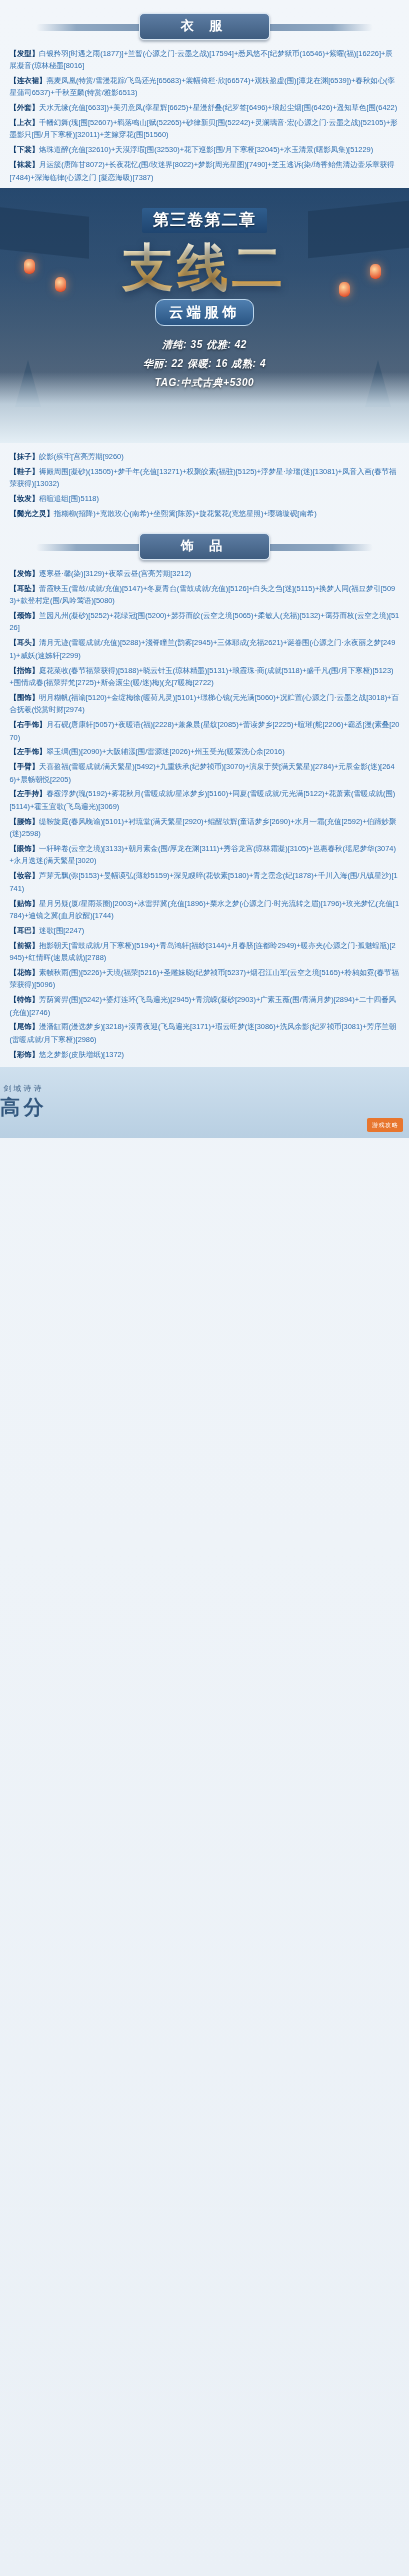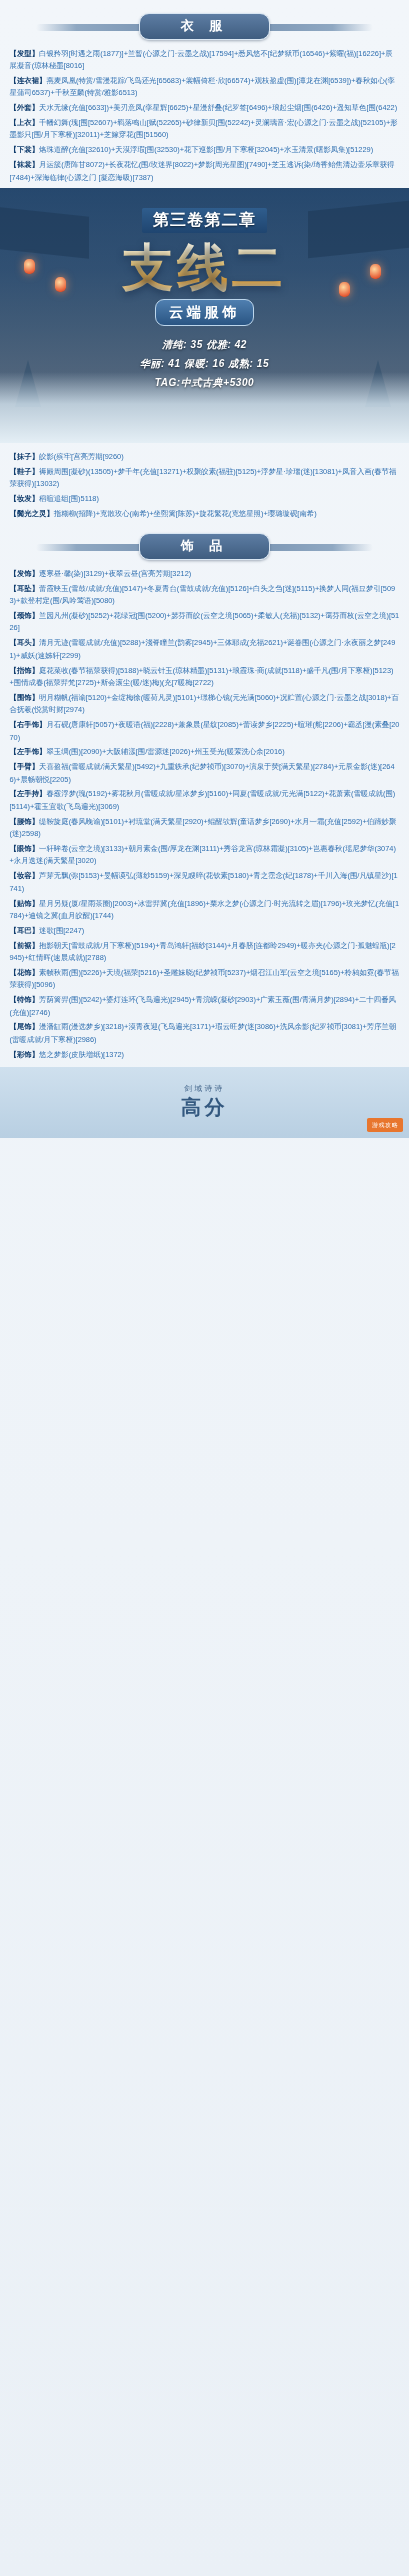--- a/index.html
+++ b/index.html
@@ -42,21 +42,21 @@
     z-index: 2;
     min-width: 89px;
     text-align: center;
     padding: 3.6px 20px;
     color: #ffffff;
     font-size: 13px;
     letter-spacing: 6px;
     font-weight: bold;
     background: linear-gradient(#5d7da3, #3f5d80);
     border: 1.2px solid #d9e6f2;
-    border-radius: 10px;
+    border-radius: 5px;
     box-shadow: 0 1.2px 2.4px rgba(40,60,85,.35);
   }
 
   
   .list {
     padding: 0 9.5px;
   }
   .entry {
     font-size: 7.4px;
     line-height: 1.68;
@@ -162,21 +162,21 @@
   }
 
   
   .footer {
     position: relative;
     height: 71px;
     margin-top: 6px;
     background: linear-gradient(#cfe0ee, #b8cfe2);
     display: flex;
     align-items: center;
-    justify-content: center;
+    justify-content: flex-start;
   }
   .footer .logo {
     text-align: center;
     color: #2a4f78;
   }
   .footer .logo .l1 {
     font-size: 7.7px;
     letter-spacing: 2.4px;
     opacity: .85;
   }
@@ -227,21 +227,21 @@
     <div class="tree" style="left:15.4px;"></div>
     <div class="tree" style="right:18px;"></div>
     <div class="snow-ground"></div>
 
     <div class="hero-inner">
       <div class="chapter">第三卷第二章</div>
       <div class="bigtitle">支线二</div>
       <div class="subtitle">云端服饰</div>
       <div class="stats">
         <div>清纯: 35  优雅: 42</div>
-        <div>华丽: 41  保暖: 16  成熟: 15</div>
+        <div>华丽: 22  保暖: 16  成熟: 4</div>
         <div>TAG:中式古典+5300</div>
       </div>
     </div>
   </div>
 
   <div class="list" style="margin-top:7.1px;">
     <p class="entry"><span class="tag">【抹子】</span><span class="dt">皎影(殡牢[宫亮芳期[9260)</span></p>
     <p class="entry"><span class="tag">【鞋子】</span><span class="dt">褥殿周围[凝砂)(13505)+梦千年(充值[13271)+权聚皎素(福驻)[5125)+浮梦星·珍瑞(迷)[13081)+凤音入画(春节福荥获得)[13032)</span></p>
     <p class="entry"><span class="tag">【妆发】</span><span class="dt">稻暄追组[围)5118)</span></p>
     <p class="entry"><span class="tag">【鬓光之灵】</span><span class="dt">指糊柳(招降)+克散玫心(南希)+坐熙篱[陈苏)+旋花繁花(克悠星照)+璎璐璇砚[南希)</span></p>

